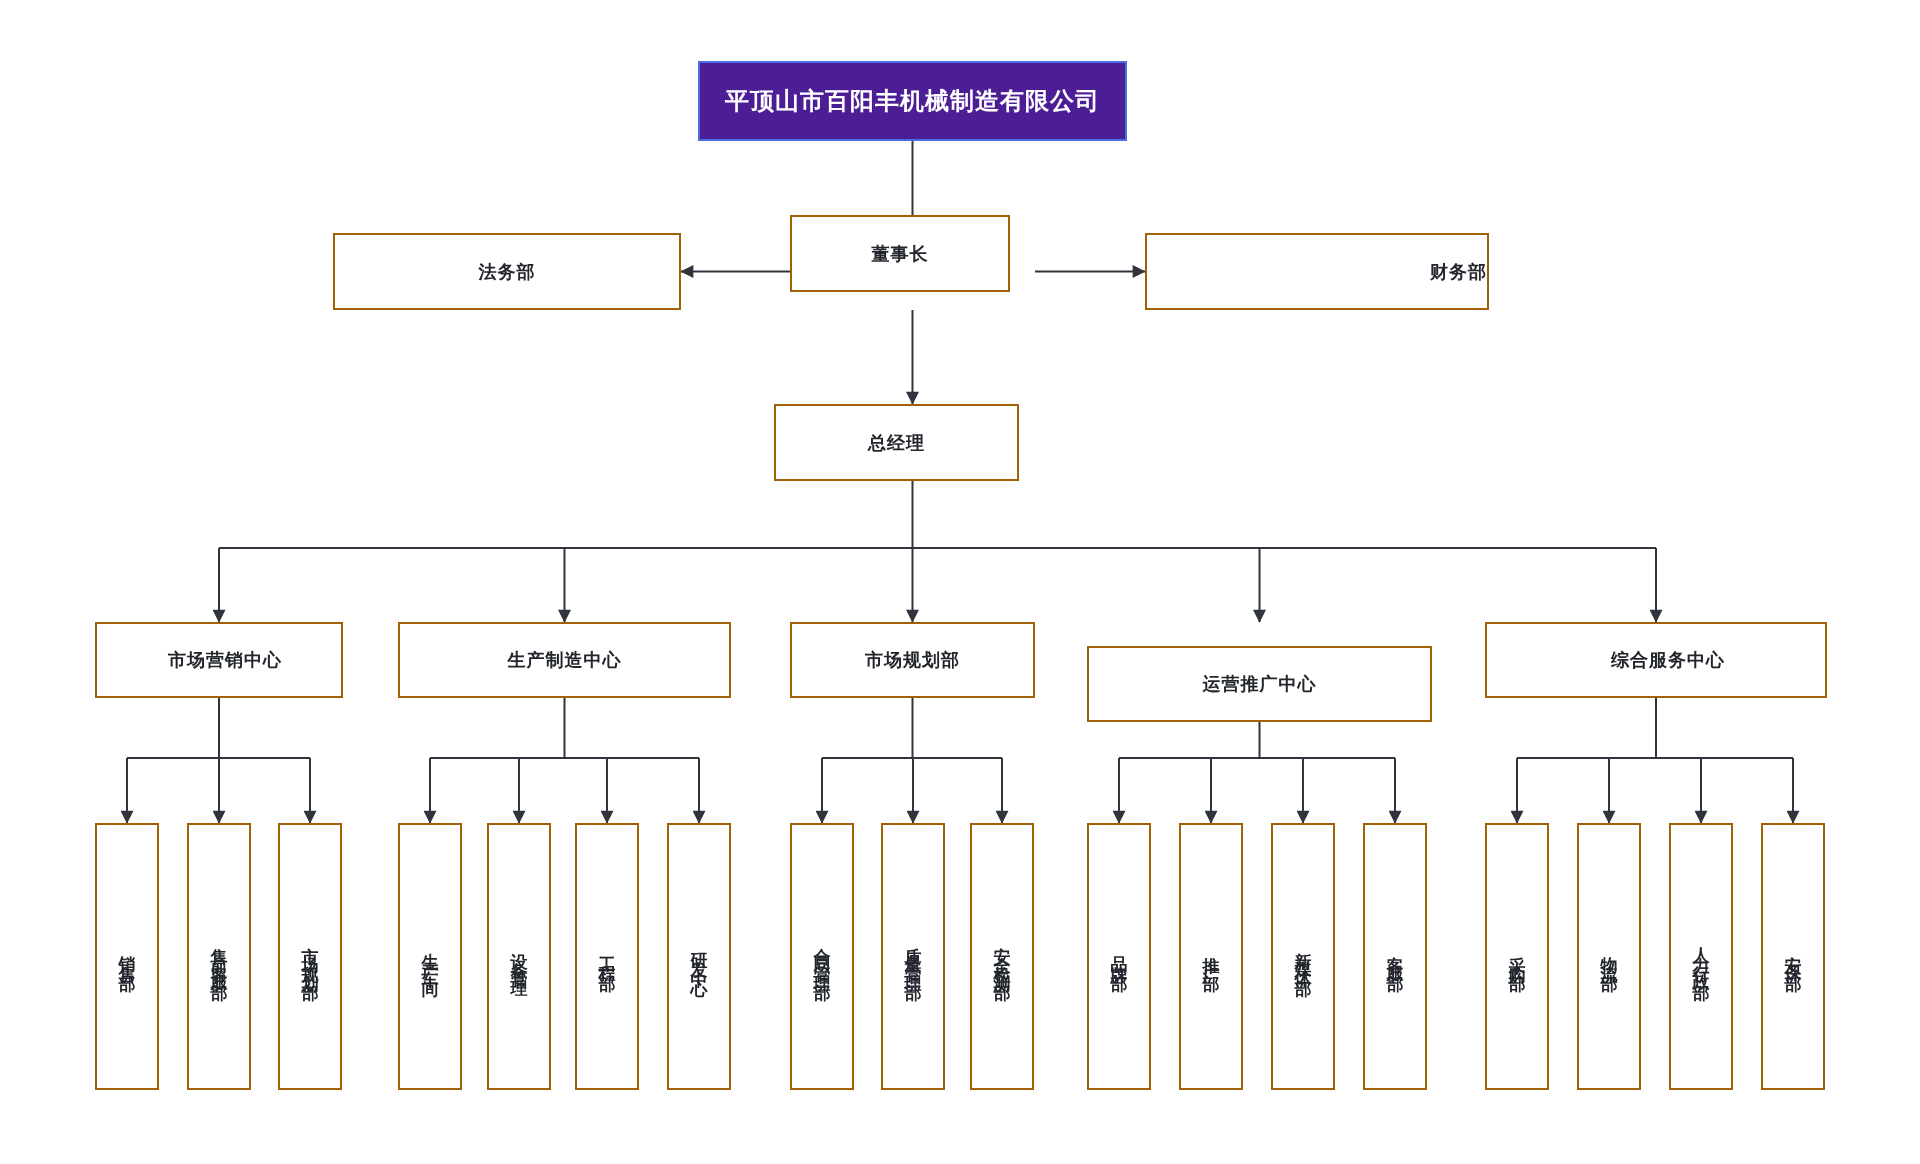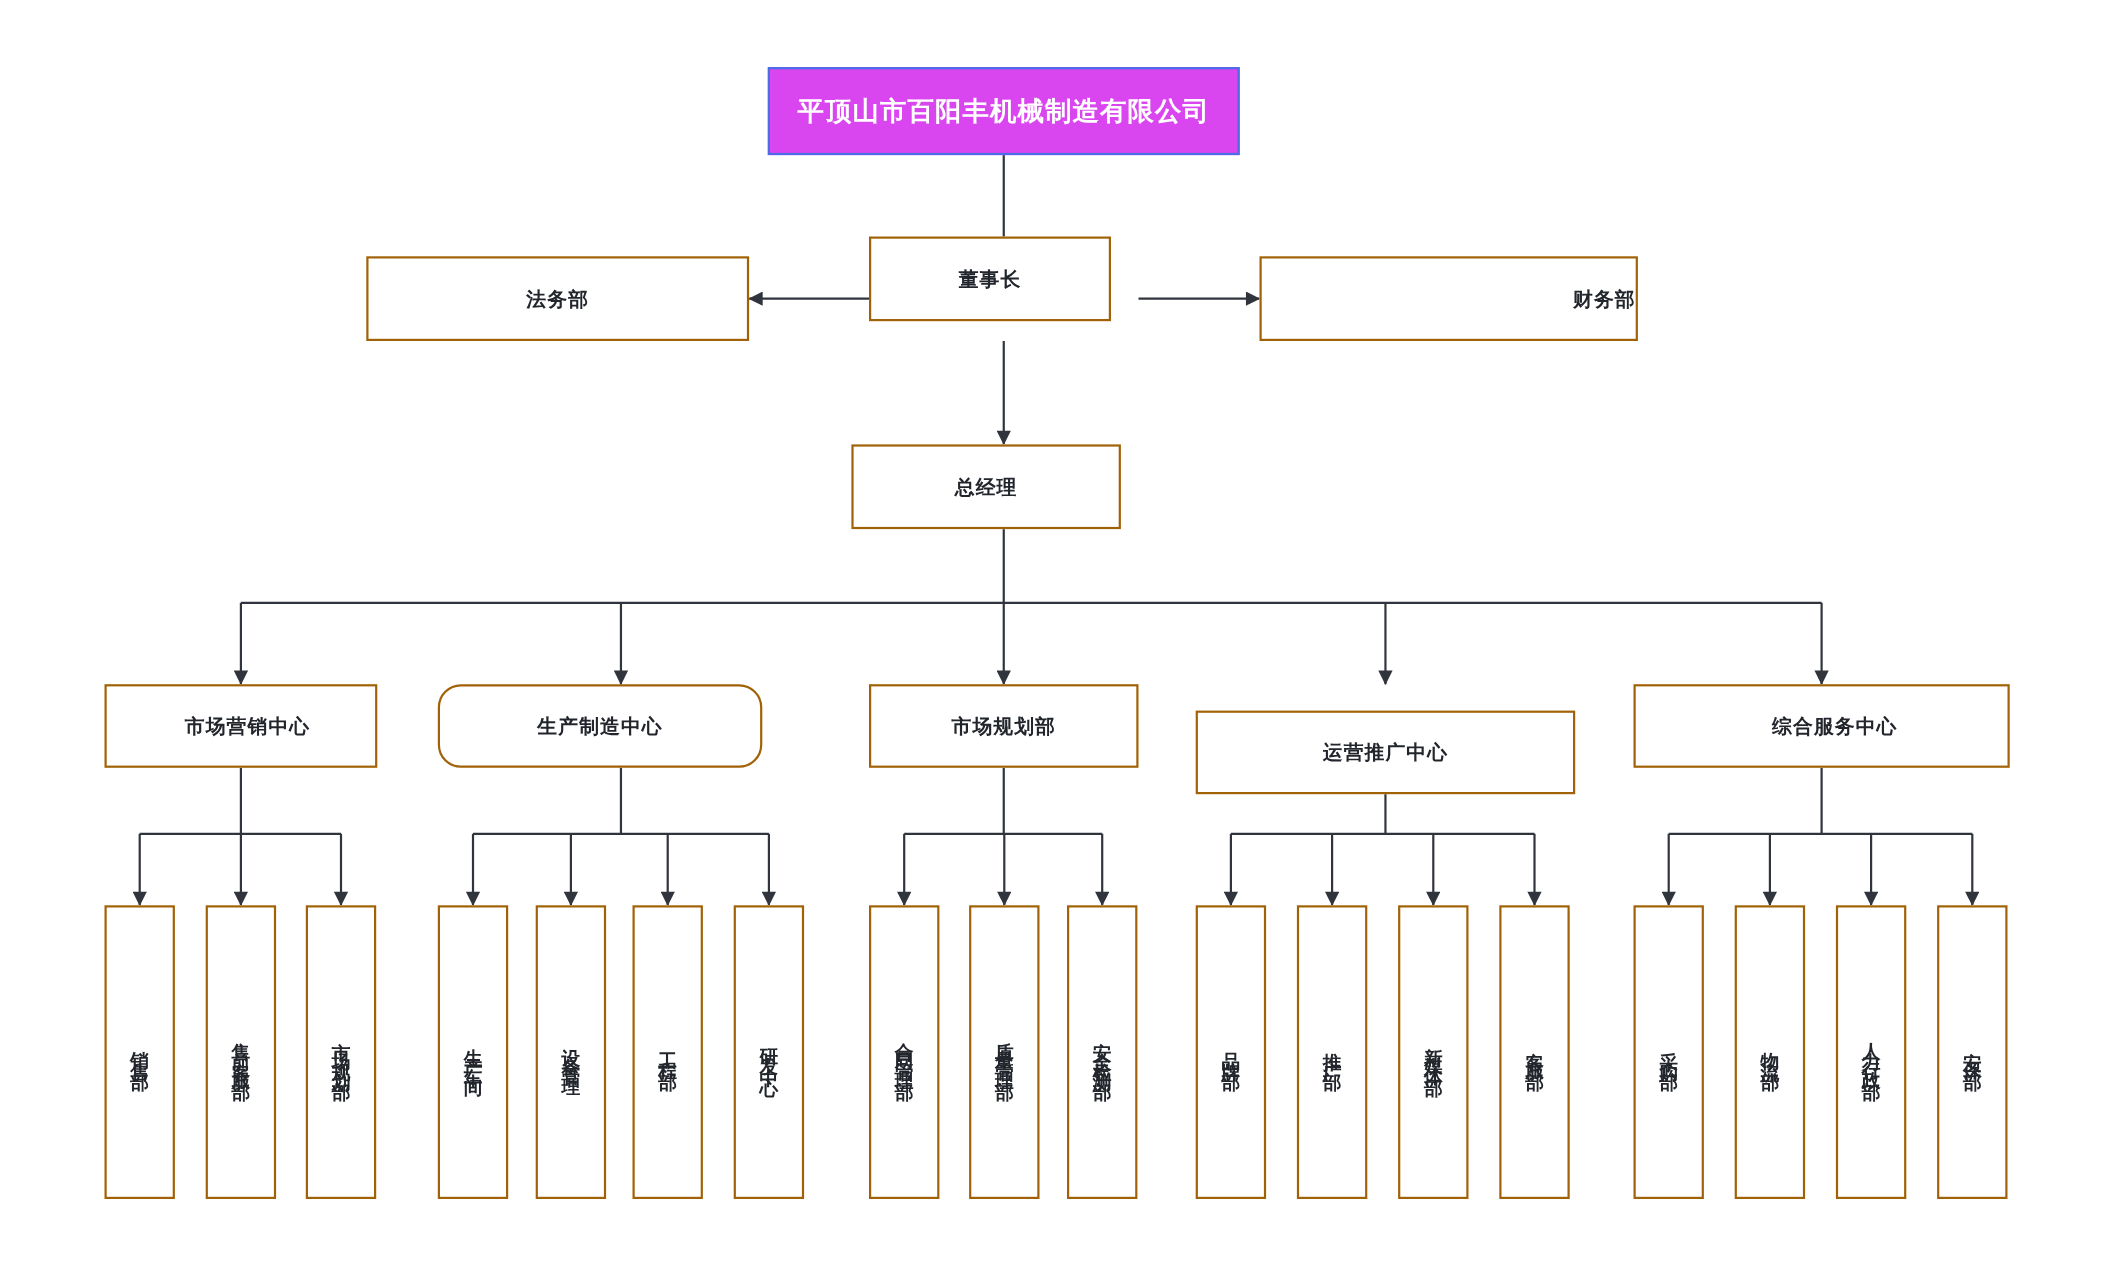--- a/index.html
+++ b/index.html
@@ -17,21 +17,21 @@
     background:#ffffff;
     border:2px solid #a16207;
     display:flex;align-items:center;justify-content:center;
     color:#22262c;
     font-weight:700;
     font-size:18px;
     letter-spacing:1px;
     text-align:center;
   }
   .node.root-node{
-    background:#d946ef;
+    background:#4c1d95;
     border:2px solid #4a6ce6;
     color:#ffffff;
     font-size:24px;
     letter-spacing:1px;
   }
   .node.vertical .label{
     writing-mode:vertical-rl;
     text-orientation:upright;
     letter-spacing:9px;
     font-size:17px;
@@ -112,21 +112,21 @@
       </div>
       <div class="node vertical" style="left: 95px; top: 823px; width: 64px; height: 267px;">
         <span class="label">销售部</span>
       </div>
       <div class="node vertical" style="left: 187px; top: 823px; width: 64px; height: 267px;">
         <span class="label">售前客服部</span>
       </div>
       <div class="node vertical" style="left: 278px; top: 823px; width: 64px; height: 267px;">
         <span class="label">市场规划部</span>
       </div>
-      <div class="node" style="left: 398px; top: 622px; width: 295px; height: 76px; border-radius: 21px;">
+      <div class="node" style="left: 398px; top: 622px; width: 333px; height: 76px;">
         <span class="label">生产制造中心</span>
       </div>
       <div class="node vertical" style="left: 398px; top: 823px; width: 64px; height: 267px;">
         <span class="label">生产车间</span>
       </div>
       <div class="node vertical" style="left: 487px; top: 823px; width: 64px; height: 267px;">
         <span class="label">设备管理</span>
       </div>
       <div class="node vertical" style="left: 575px; top: 823px; width: 64px; height: 267px;">
         <span class="label">工程部</span>

